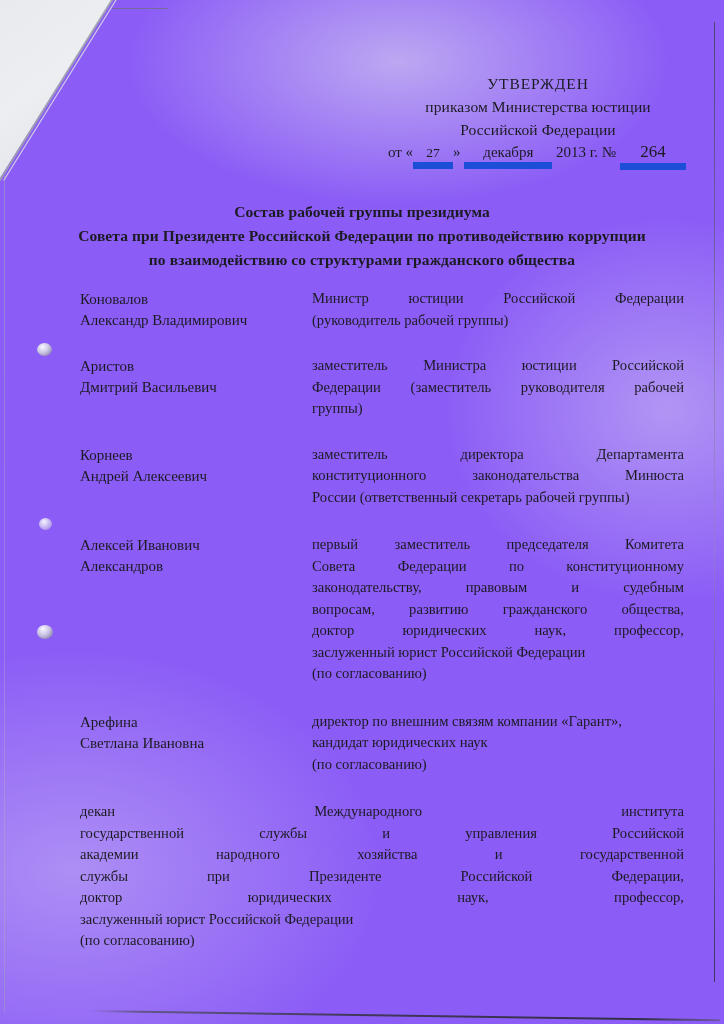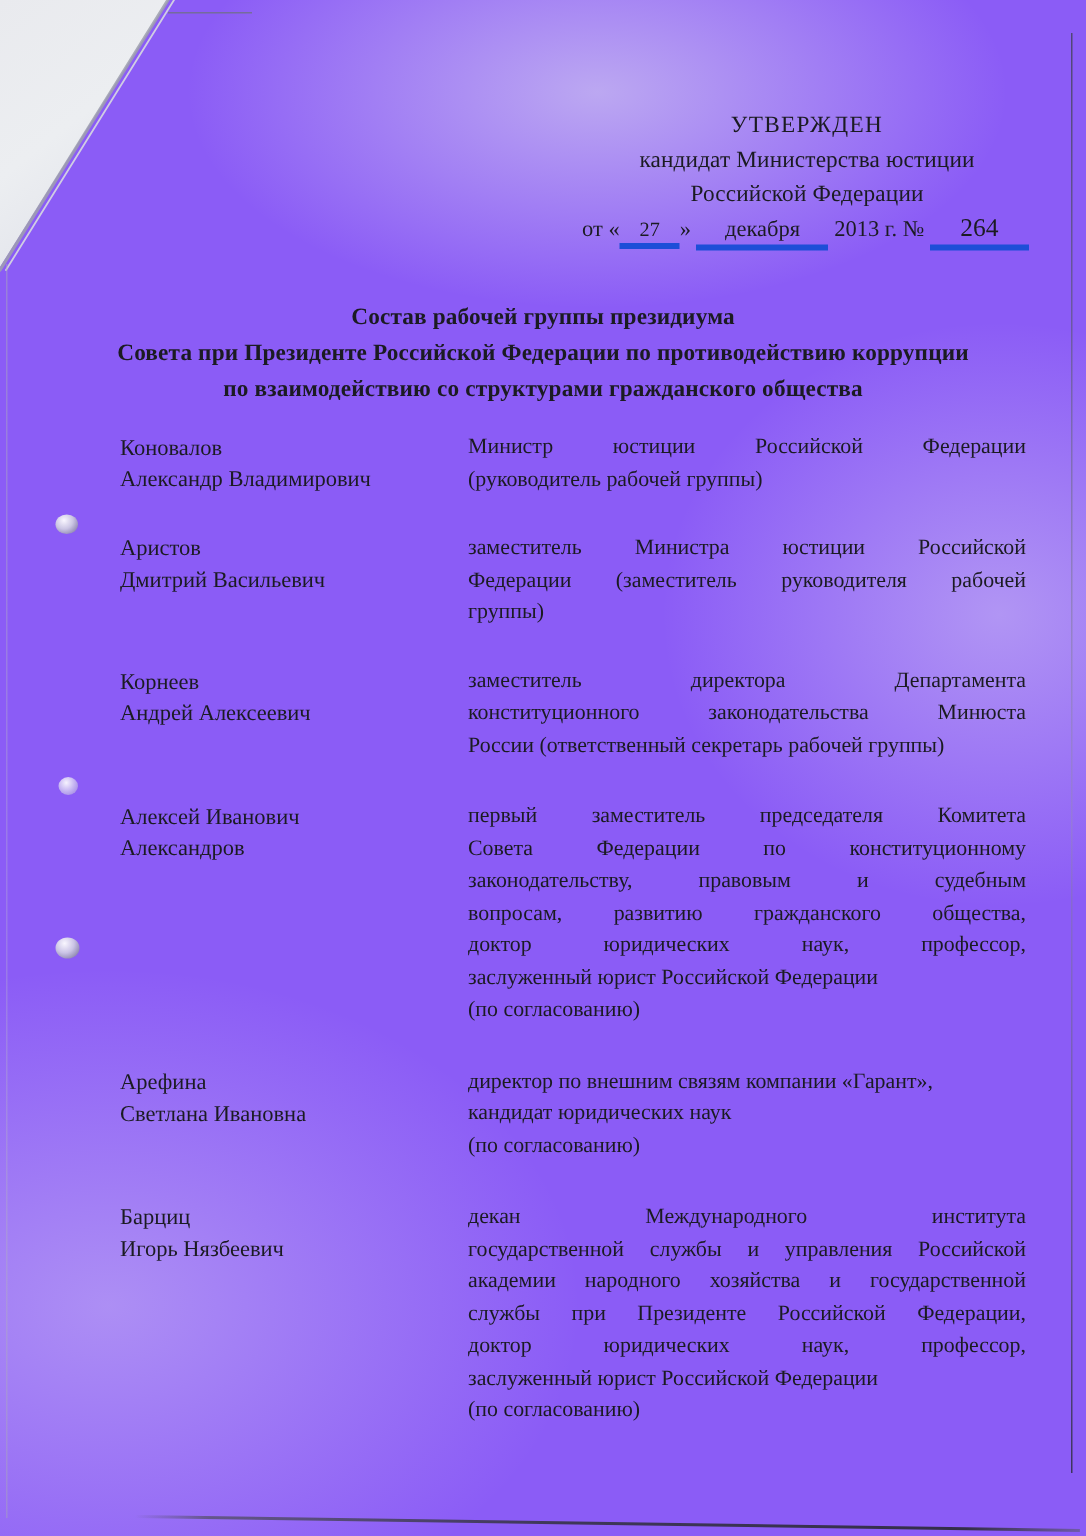--- a/index.html
+++ b/index.html
@@ -165,21 +165,21 @@
     font-size: 15px;
     white-space: nowrap;
   }
   .date-line .seg {
     display: inline-block;
     vertical-align: baseline;
   }
   .date-line .fill {
     display: inline-block;
     text-align: center;
-    border-bottom: 4px solid #1d4ed8;
+    border-bottom: 7px solid #1d4ed8;
     padding: 0 2px 1px 2px;
     font-size: 13.5px;
     vertical-align: baseline;
   }
   .date-line .fill.day   { width: 36px; }
   .date-line .fill.month { width: 84px; font-size: 15px; }
   .date-line .fill.num   { width: 62px; font-size: 17px; }
 
   
   .doc-title {
@@ -259,21 +259,21 @@
   <div class="edge-line-right"></div>
   <div class="edge-line-left"></div>
   <div class="edge-line-bottom"></div>
 
   <div class="punch-mark m1"></div>
   <div class="punch-mark m2"></div>
   <div class="punch-mark m3"></div>
 
   <div class="approval">
     <span class="word-utverzhden">УТВЕРЖДЕН</span>
-    <span class="line">кандидат Министерства юстиции</span>
+    <span class="line">приказом Министерства юстиции</span>
     <span class="line">Российской Федерации</span>
   </div>
 
   <div class="date-line">
     <span class="seg">от «</span><span class="fill day">27</span><span class="seg">»</span>
     <span class="fill month">декабря</span>
     <span class="seg">2013 г. №</span>
     <span class="fill num">264</span>
   </div>
 
@@ -336,24 +336,20 @@
           <span class="nm">Арефина</span>
           <span class="nm">Светлана Ивановна</span>
         </div>
         <div class="member-role">
           <span class="rl last">директор по внешним связям компании «Гарант»,</span>
           <span class="rl last">кандидат юридических наук</span>
           <span class="rl last note">(по согласованию)</span>
         </div>
       </div>
       <div class="member r5">
-        <div class="member-name">
-          <span class="nm">Барциц</span>
-          <span class="nm">Игорь Нязбеевич</span>
-        </div>
         <div class="member-role">
           <span class="rl">декан Международного института</span>
           <span class="rl">государственной службы и управления Российской</span>
           <span class="rl">академии народного хозяйства и государственной</span>
           <span class="rl">службы при Президенте Российской Федерации,</span>
           <span class="rl">доктор юридических наук, профессор,</span>
           <span class="rl last">заслуженный юрист Российской Федерации</span>
           <span class="rl last note">(по согласованию)</span>
         </div>
       </div>

